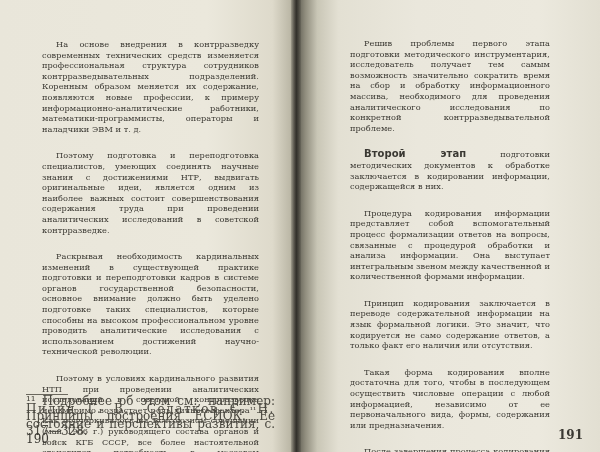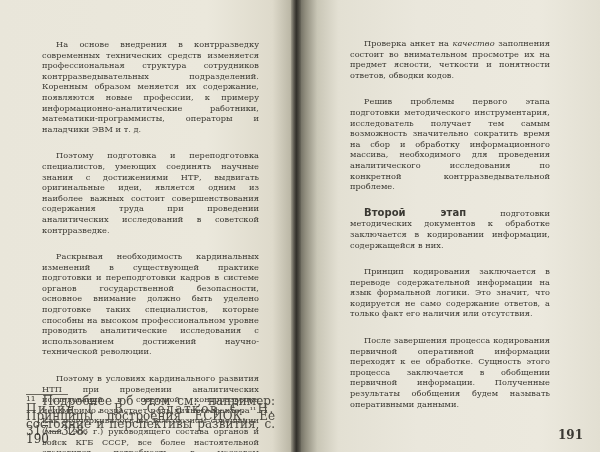--- a/index.html
+++ b/index.html
@@ -58,24 +58,25 @@
     <div class="footnote-rule"></div>
     <div class="footnote">
       <span>¹¹</span>
       <span>Подробнее об этом см., например: </span><span class="sp">Пилин Г. В., Седатков С. Н.</span><span> Принципы построения ЕСИОК. Ее состояние и перспективы развития, с. 317—328.</span>
     </div>
     <div class="page-num">190</div>
   </div>
 
   <div class="page right">
     <div class="text-block">
-      <p><span>Проверка анкет на </span><span class="ital">качество</span><span> заполнения состоит во внимательном просмотре их на предмет ясности, четкости и понятности ответов, обводки кодов.</span></p>
       <p>Решив проблемы первого этапа подготовки методического инструментария, исследователь получает тем самым возможность значительно сократить время на сбор и обработку информационного массива, необходимого для проведения аналитического исследования по конкретной контрразведывательной проблеме.</p>
       <p><span class="bold">Второй этап</span><span> подготовки методических документов к обработке заключается в кодировании информации, содержащейся в них.</span></p>
+      <p>Процедура кодирования информации представляет собой вспомогательный процесс формализации ответов на вопросы, связанные с процедурой обработки и анализа информации. Она выступает интегральным звеном между качественной и количественной формами информации.</p>
       <p>Принцип кодирования заключается в переводе содержательной информации на язык формальной логики. Это значит, что кодируется не само содержание ответов, а только факт его наличия или отсутствия.</p>
+      <p>Такая форма кодирования вполне достаточна для того, чтобы в последующем осуществить числовые операции с любой информацией, независимо от ее первоначального вида, формы, содержания или предназначения.</p>
       <p>После завершения процесса кодирования первичной оперативной информации переходят к ее обработке. Сущность этого процесса заключается в обобщении первичной информации. Полученные результаты обобщения будем называть оперативными данными.</p>
 
     </div>
     <div class="page-num">191</div>
   </div>
 
   <div class="spine"></div>
 </div>
 
 </body></html>

